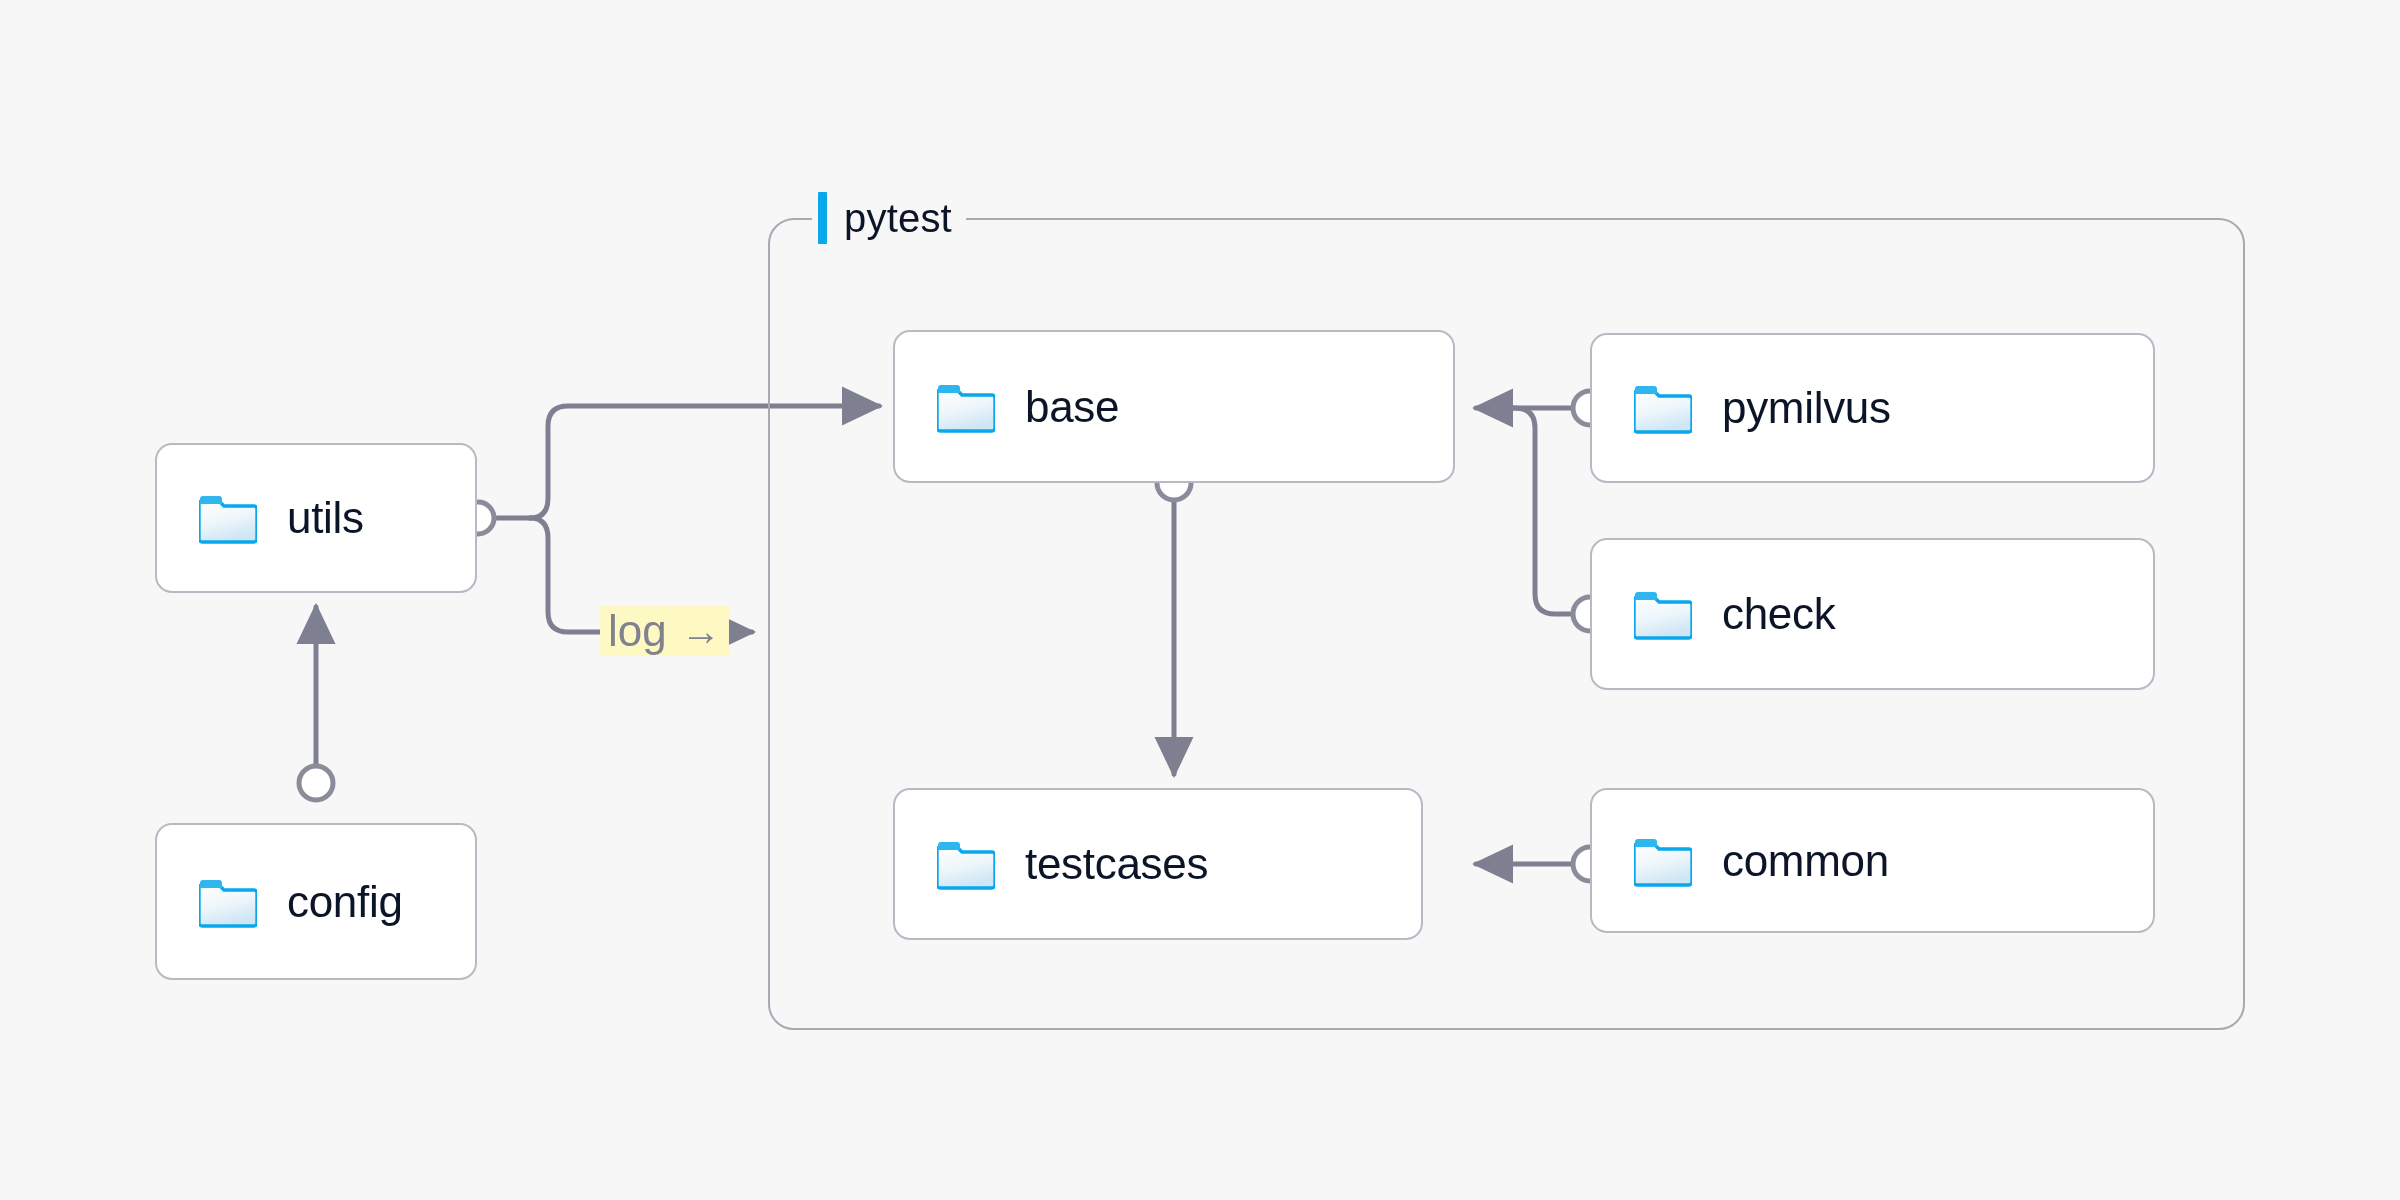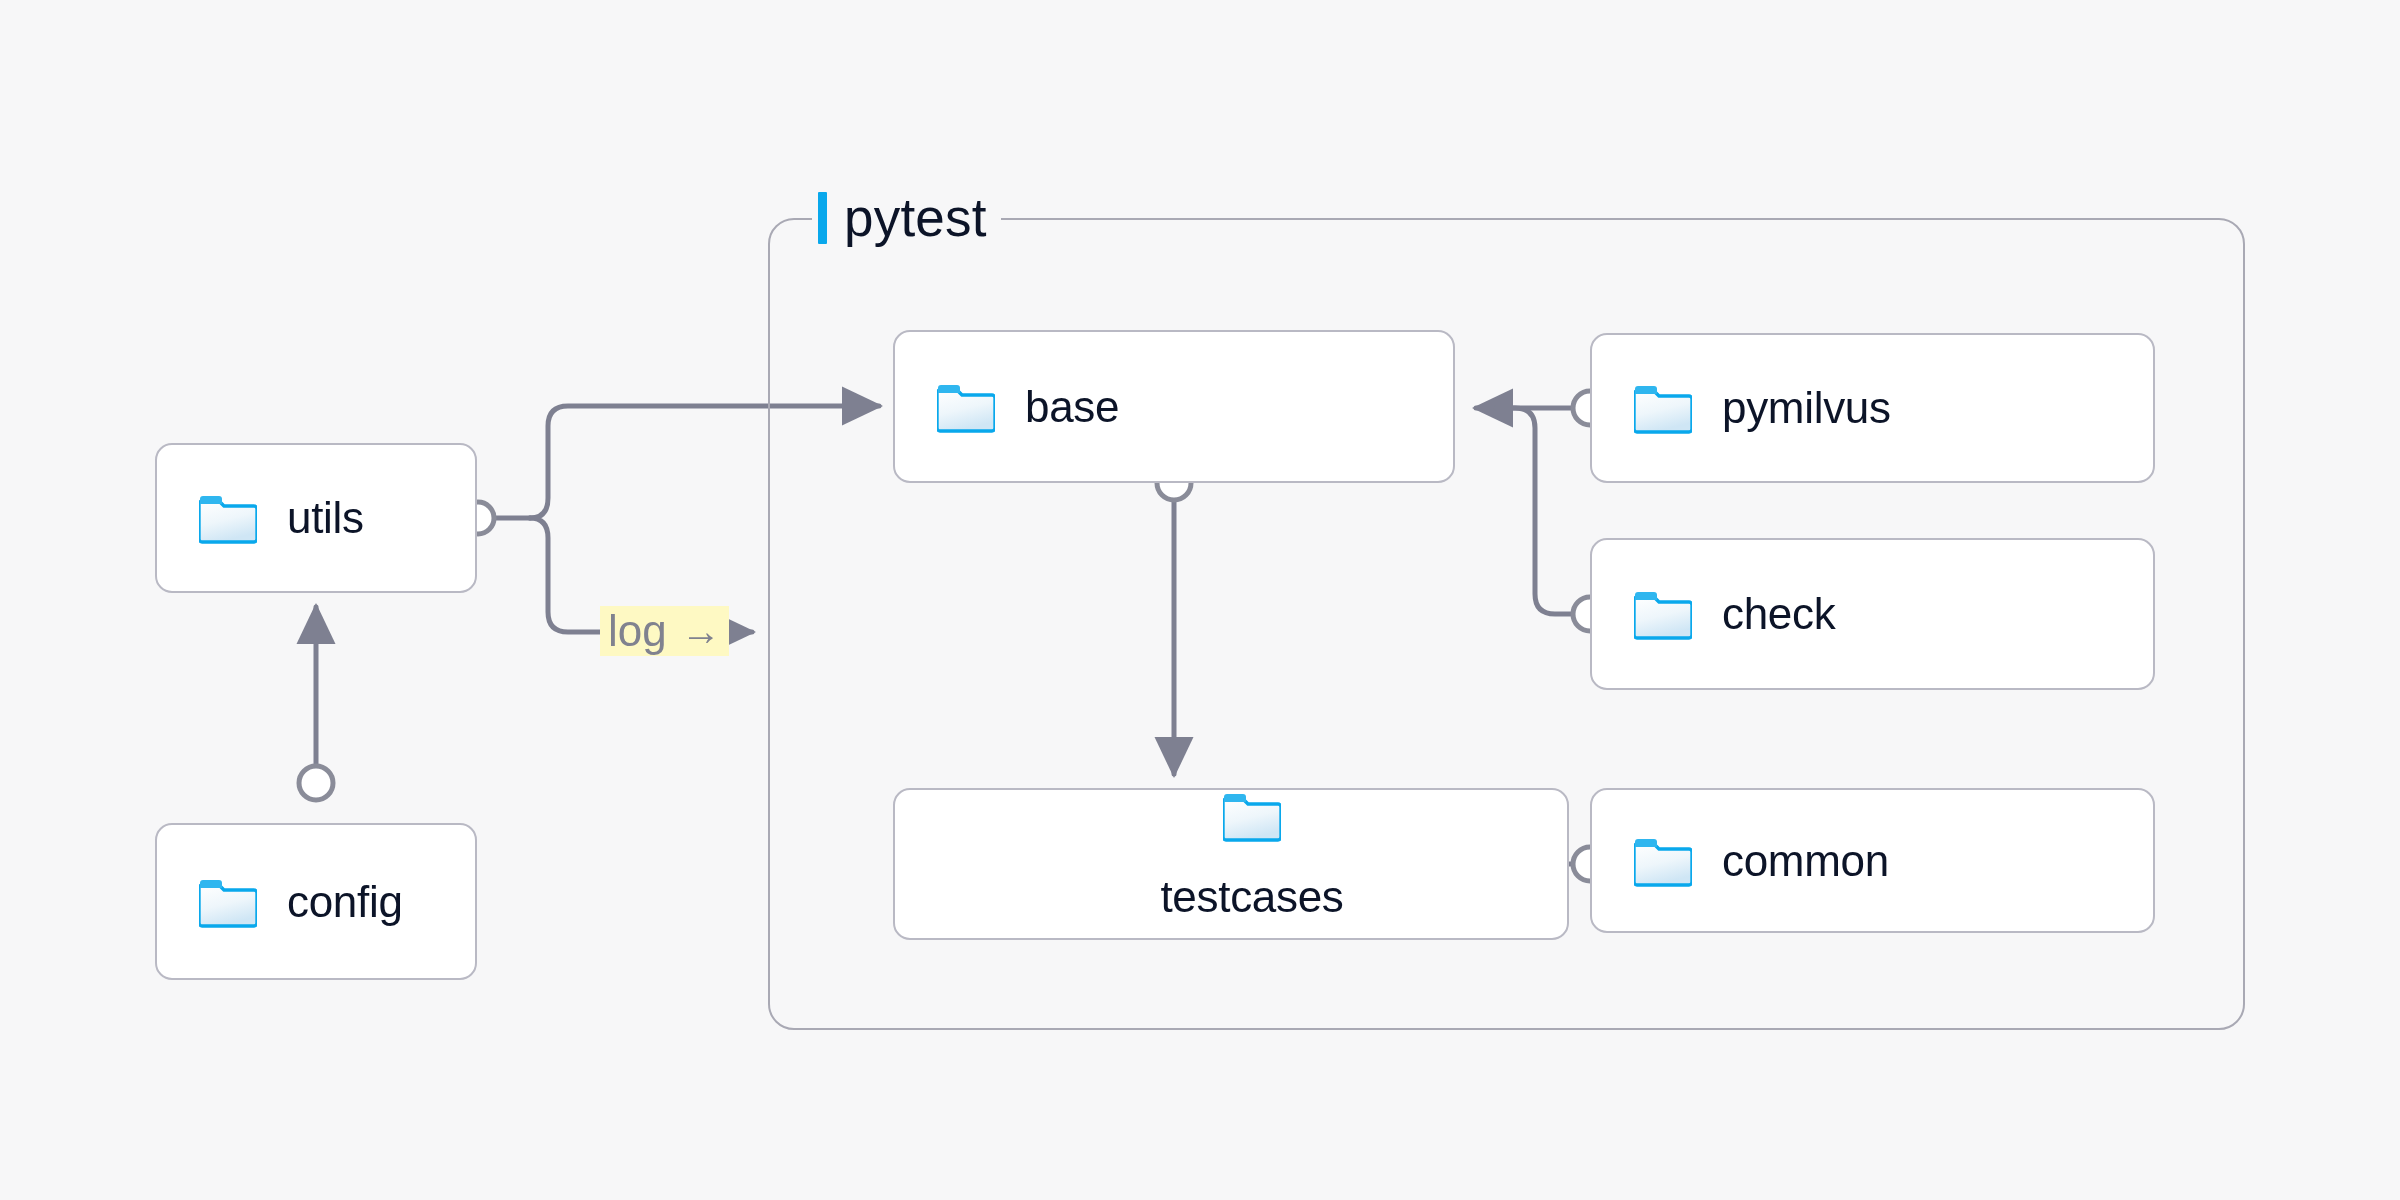--- a/index.html
+++ b/index.html
@@ -50,21 +50,21 @@
     line-height: 52px;
   }
   .group-label-bar {
     width: 9px;
     height: 52px;
     background: #09a8ec;
     border-radius: 1px;
     flex: none;
   }
   .group-label-text {
-    font-size: 53px;
+    font-size: 40px;
     color: #0c1428;
     letter-spacing: 0.2px;
     white-space: nowrap;
   }
 
   
   .node {
     position: absolute;
     box-sizing: border-box;
     background: #ffffff;
@@ -184,21 +184,21 @@
   </div>
 
   <div class="node" style="left:893px; top:330px; width:562px; height:153px;">
     <svg class="folder-icon" viewBox="0 0 58 52">
       <path d="M3 9 h17 l5 5 h30 a3 3 0 0 1 3 3 v30 a3 3 0 0 1 -3 3 h-52 a3 3 0 0 1 -3 -3 v-35 a3 3 0 0 1 3 -3 z" fill="url(#folderFill)" stroke="#09a8ec" stroke-width="3.4" stroke-linejoin="round"></path>
       <path d="M4 4 h16 a3 3 0 0 1 3 3 v5 h-22 v-5 a3 3 0 0 1 3 -3 z" fill="#2fb6ef"></path>
     </svg>
     <span class="node-label">base</span>
   </div>
 
-  <div class="node" style="left:893px; top:788px; width:676px; height:152px;flex-direction:column;">
+  <div class="node" style="left:893px; top:788px; width:530px; height:152px;">
     <svg class="folder-icon" viewBox="0 0 58 52">
       <path d="M3 9 h17 l5 5 h30 a3 3 0 0 1 3 3 v30 a3 3 0 0 1 -3 3 h-52 a3 3 0 0 1 -3 -3 v-35 a3 3 0 0 1 3 -3 z" fill="url(#folderFill)" stroke="#09a8ec" stroke-width="3.4" stroke-linejoin="round"></path>
       <path d="M4 4 h16 a3 3 0 0 1 3 3 v5 h-22 v-5 a3 3 0 0 1 3 -3 z" fill="#2fb6ef"></path>
     </svg>
     <span class="node-label">testcases</span>
   </div>
 
   <div class="node" style="left:1590px; top:333px; width:565px; height:150px;">
     <svg class="folder-icon" viewBox="0 0 58 52">
       <path d="M3 9 h17 l5 5 h30 a3 3 0 0 1 3 3 v30 a3 3 0 0 1 -3 3 h-52 a3 3 0 0 1 -3 -3 v-35 a3 3 0 0 1 3 -3 z" fill="url(#folderFill)" stroke="#09a8ec" stroke-width="3.4" stroke-linejoin="round"></path>

